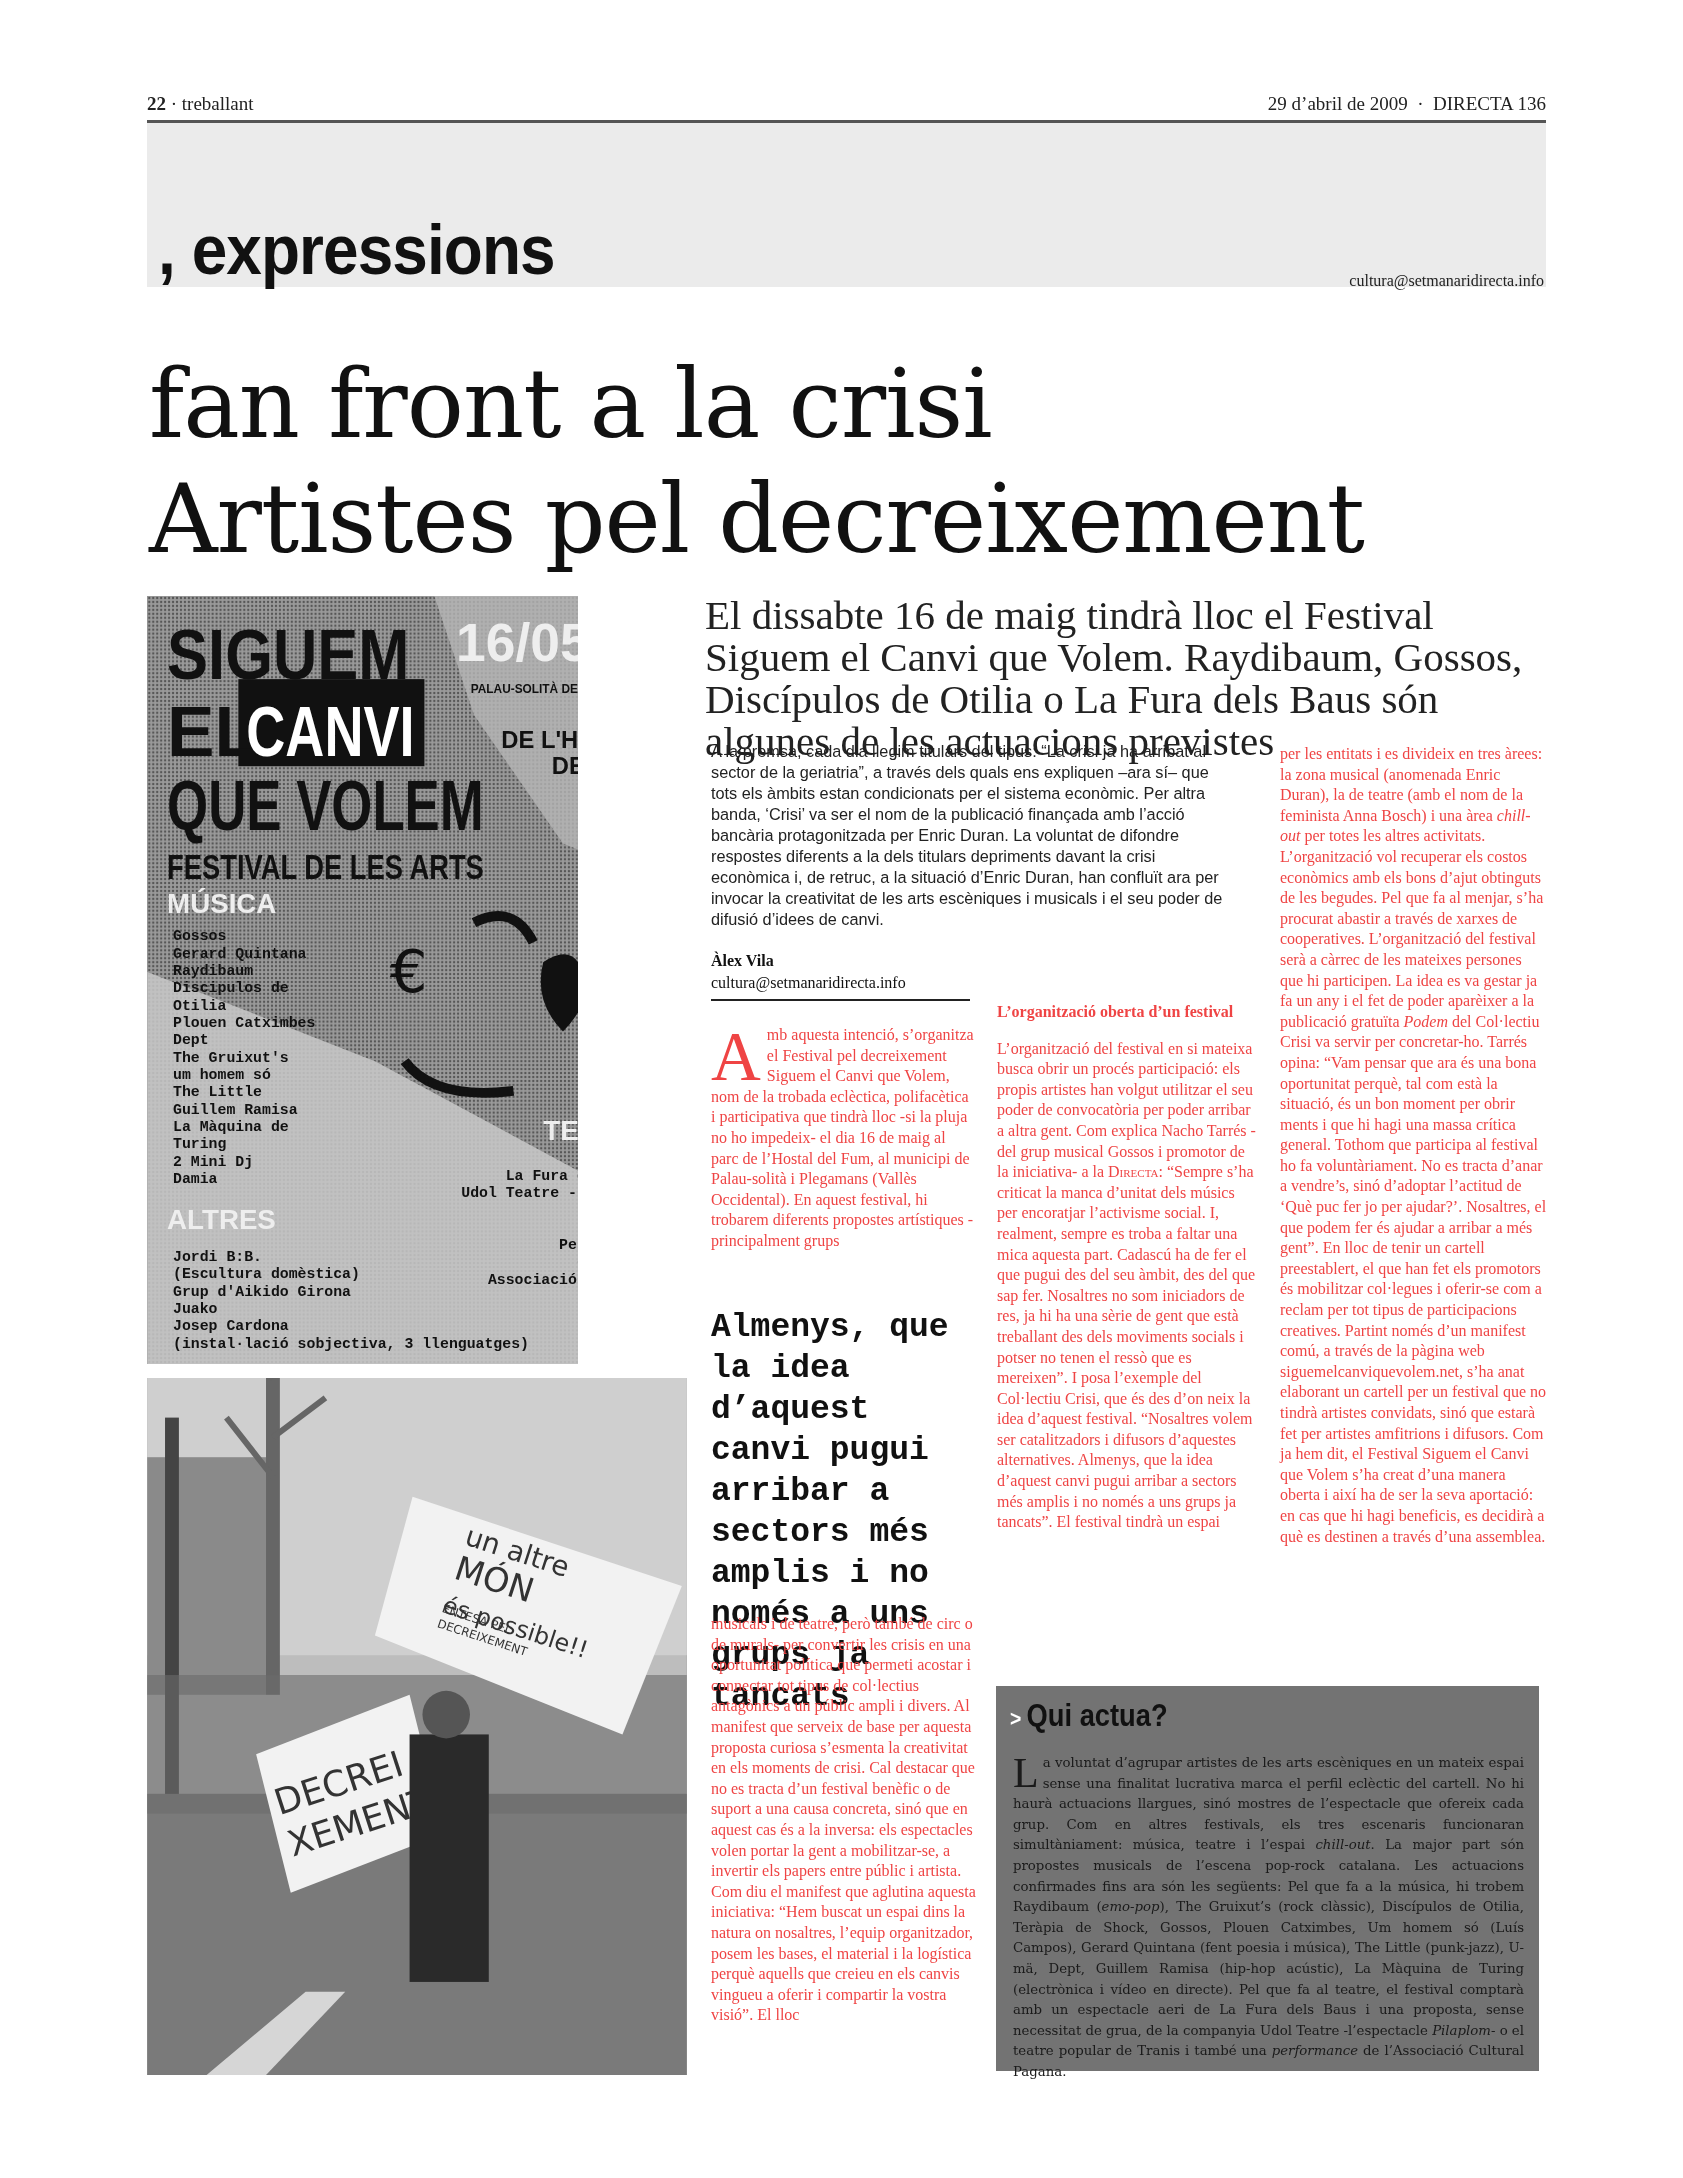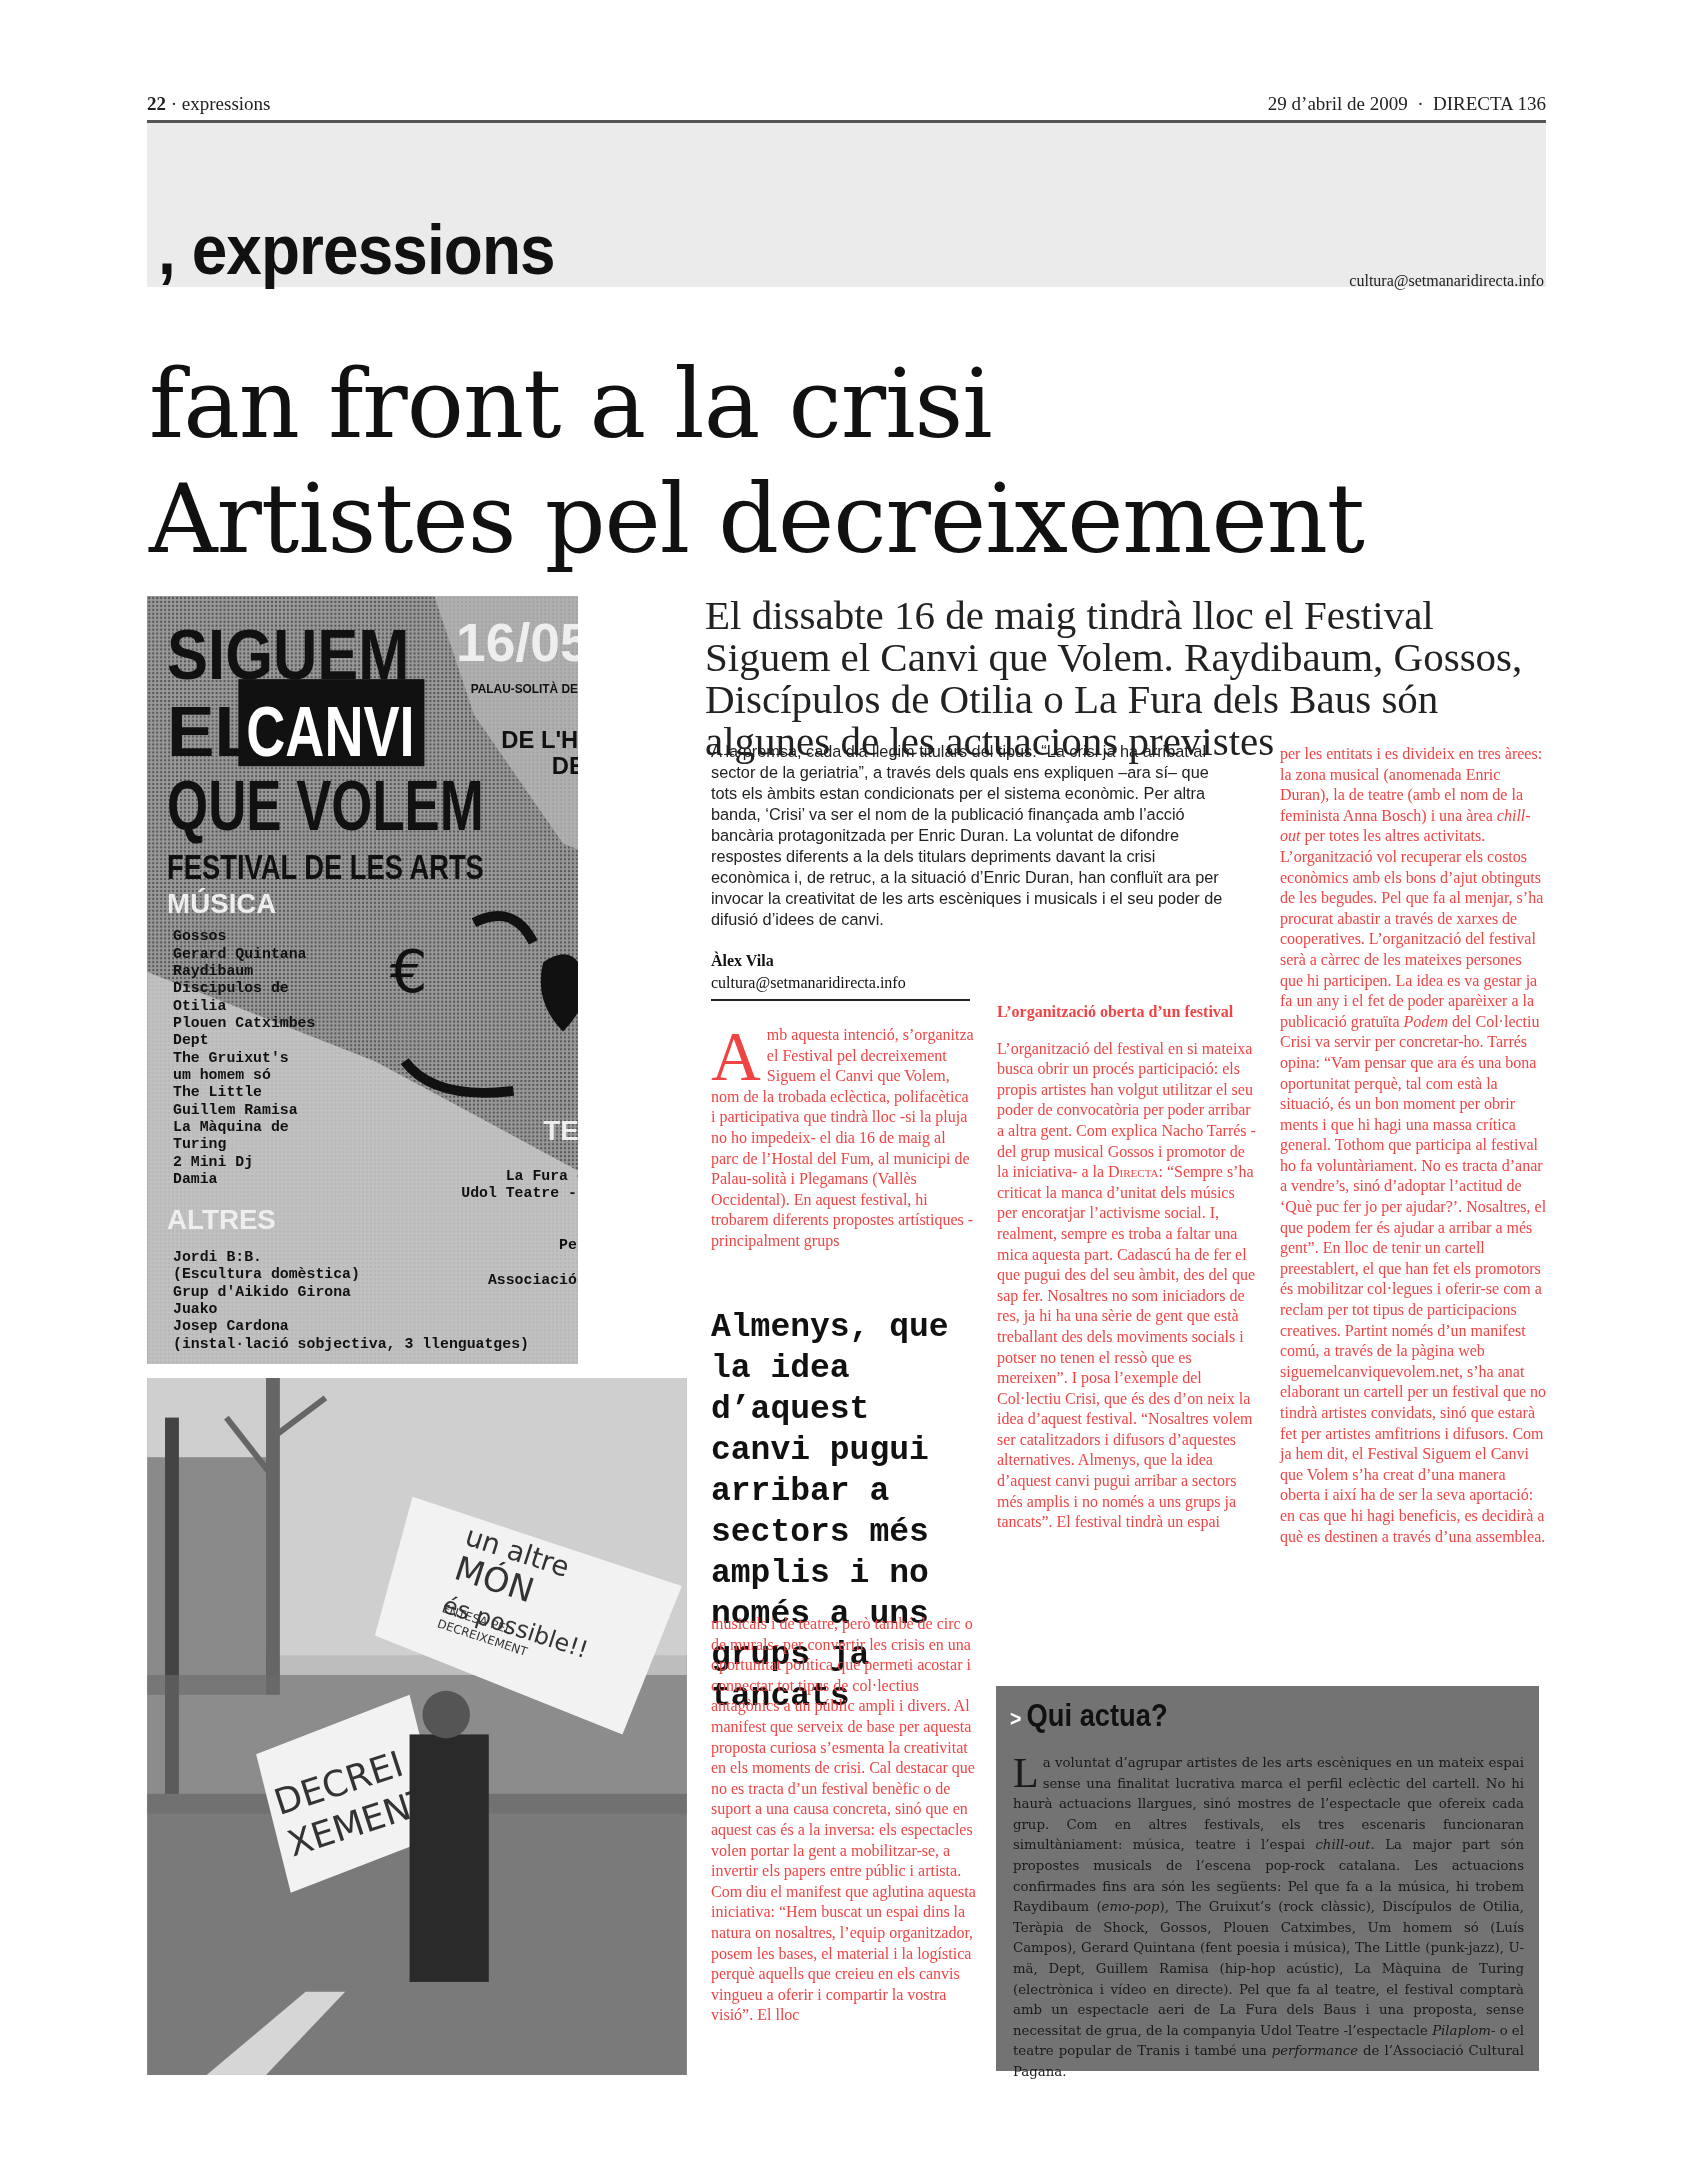--- a/index.html
+++ b/index.html
@@ -54,21 +54,21 @@
     #box-title .arrow { color: #fff; font-size: 22px; margin-right: 6px; }
     #box-text { position: absolute; left: 17px; top: 67px; width: 511px; font-family: "DejaVu Serif", serif; font-size: 13.3px; line-height: 20.6px; color: #1a1a1a; text-align: justify; }
     #box-text .cap { float: left; font-size: 42px; line-height: 36px; margin: 2px 4px 0 0; font-family: "Liberation Serif", serif; }
     i { font-style: italic; }
     .sc { font-variant: small-caps; }
   </style>
 </head>
 <body>
 
 <div id="running-head" class="abs">
-  <span class="left"><b>22</b> <span>·</span> <span>expressions</span></span>
+  <span class="left"><b>22</b> <span>·</span> <span>treballant</span></span>
   <span class="right"><span>29 d’abril de 2009</span> &nbsp;<span>·</span>&nbsp; <span>DIRECTA 136</span></span>
 </div>
 <div id="head-rule" class="abs"></div>
 <div id="section-band" class="abs"></div>
 <div id="section-title" class="abs">, expressions</div>
 <div id="section-email" class="abs">cultura@setmanaridirecta.info</div>
 
 <div id="headline" class="abs">
   <div>fan front a la crisi</div>
   <div>Artistes pel decreixement</div>

